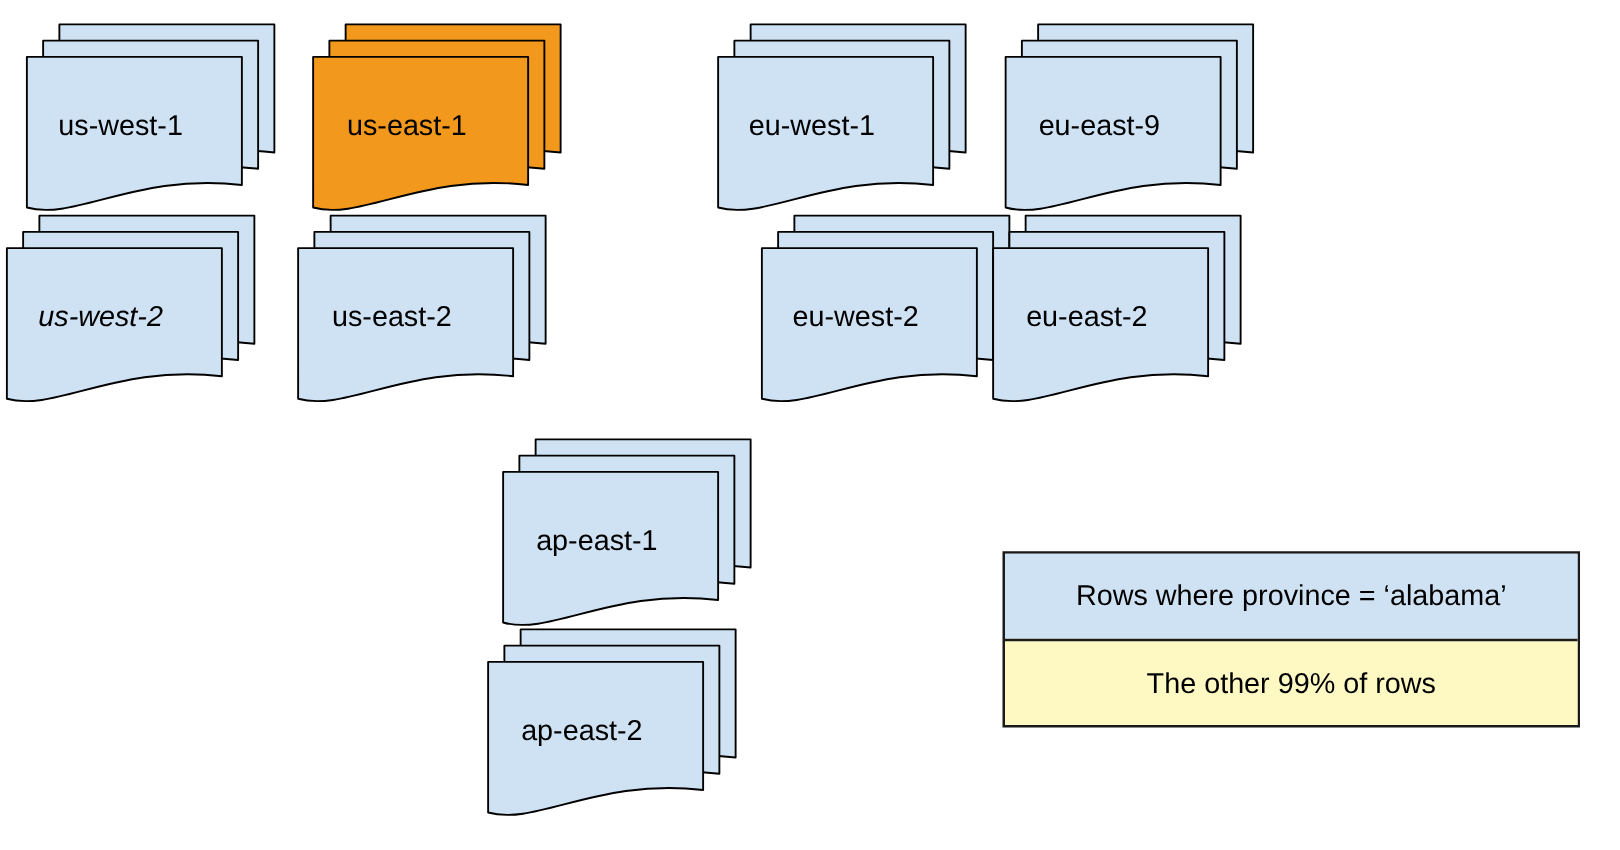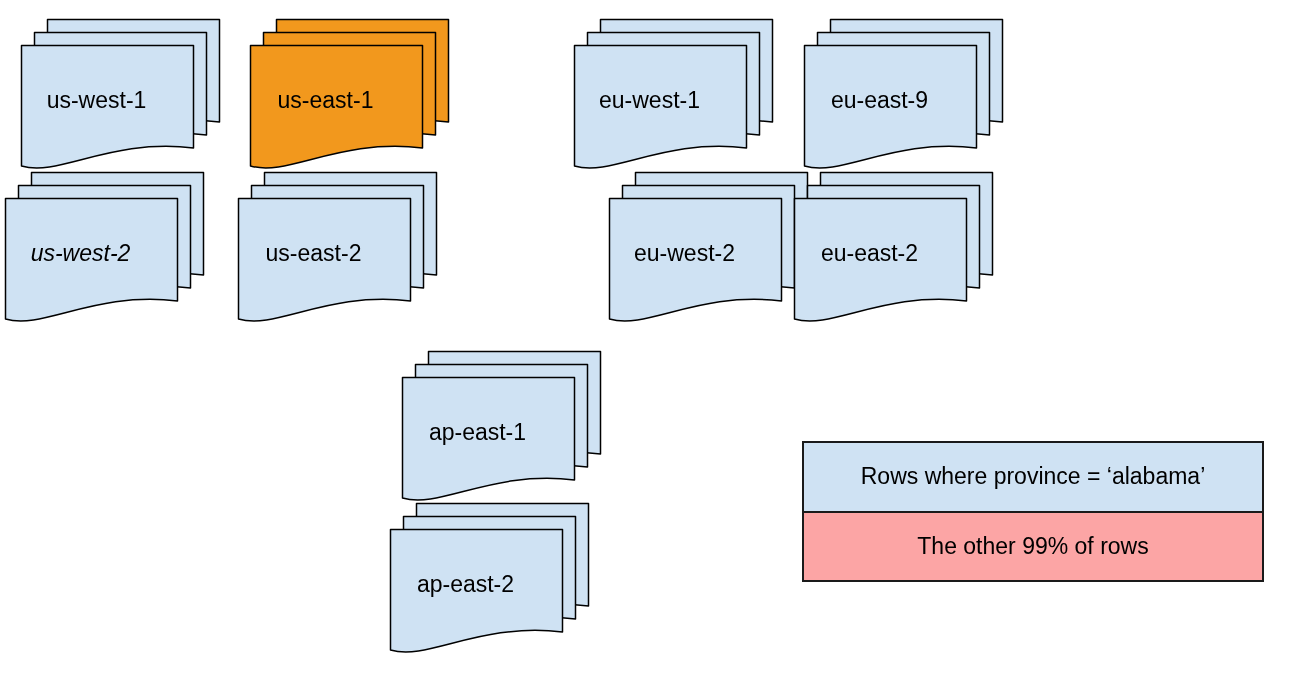--- a/index.html
+++ b/index.html
@@ -182,17 +182,17 @@
           <path d="M1.5,1.5 H173.5 V104 C90,94 40,133 1.5,122 Z" fill="#cfe2f3" stroke="#000000" stroke-width="1.5" stroke-linejoin="round"></path>
         </svg>
         <div class="doc-label">ap-east-2</div>
       </div>
     </div>
 
   <div class="legend" id="legend" style="left: 802px; top: 441px; width: 462px; height: 141px;">
     <div class="legend-row" style="background: rgb(207, 226, 243);">
       <span>Rows where province = ‘alabama’</span>
     </div>
-    <div class="legend-row" style="background: #fca5a5;">
+    <div class="legend-row" style="background: #fef9c3;">
       <span>The other 99% of rows</span>
     </div>
   </div>
 </div>
 
 </body></html>

